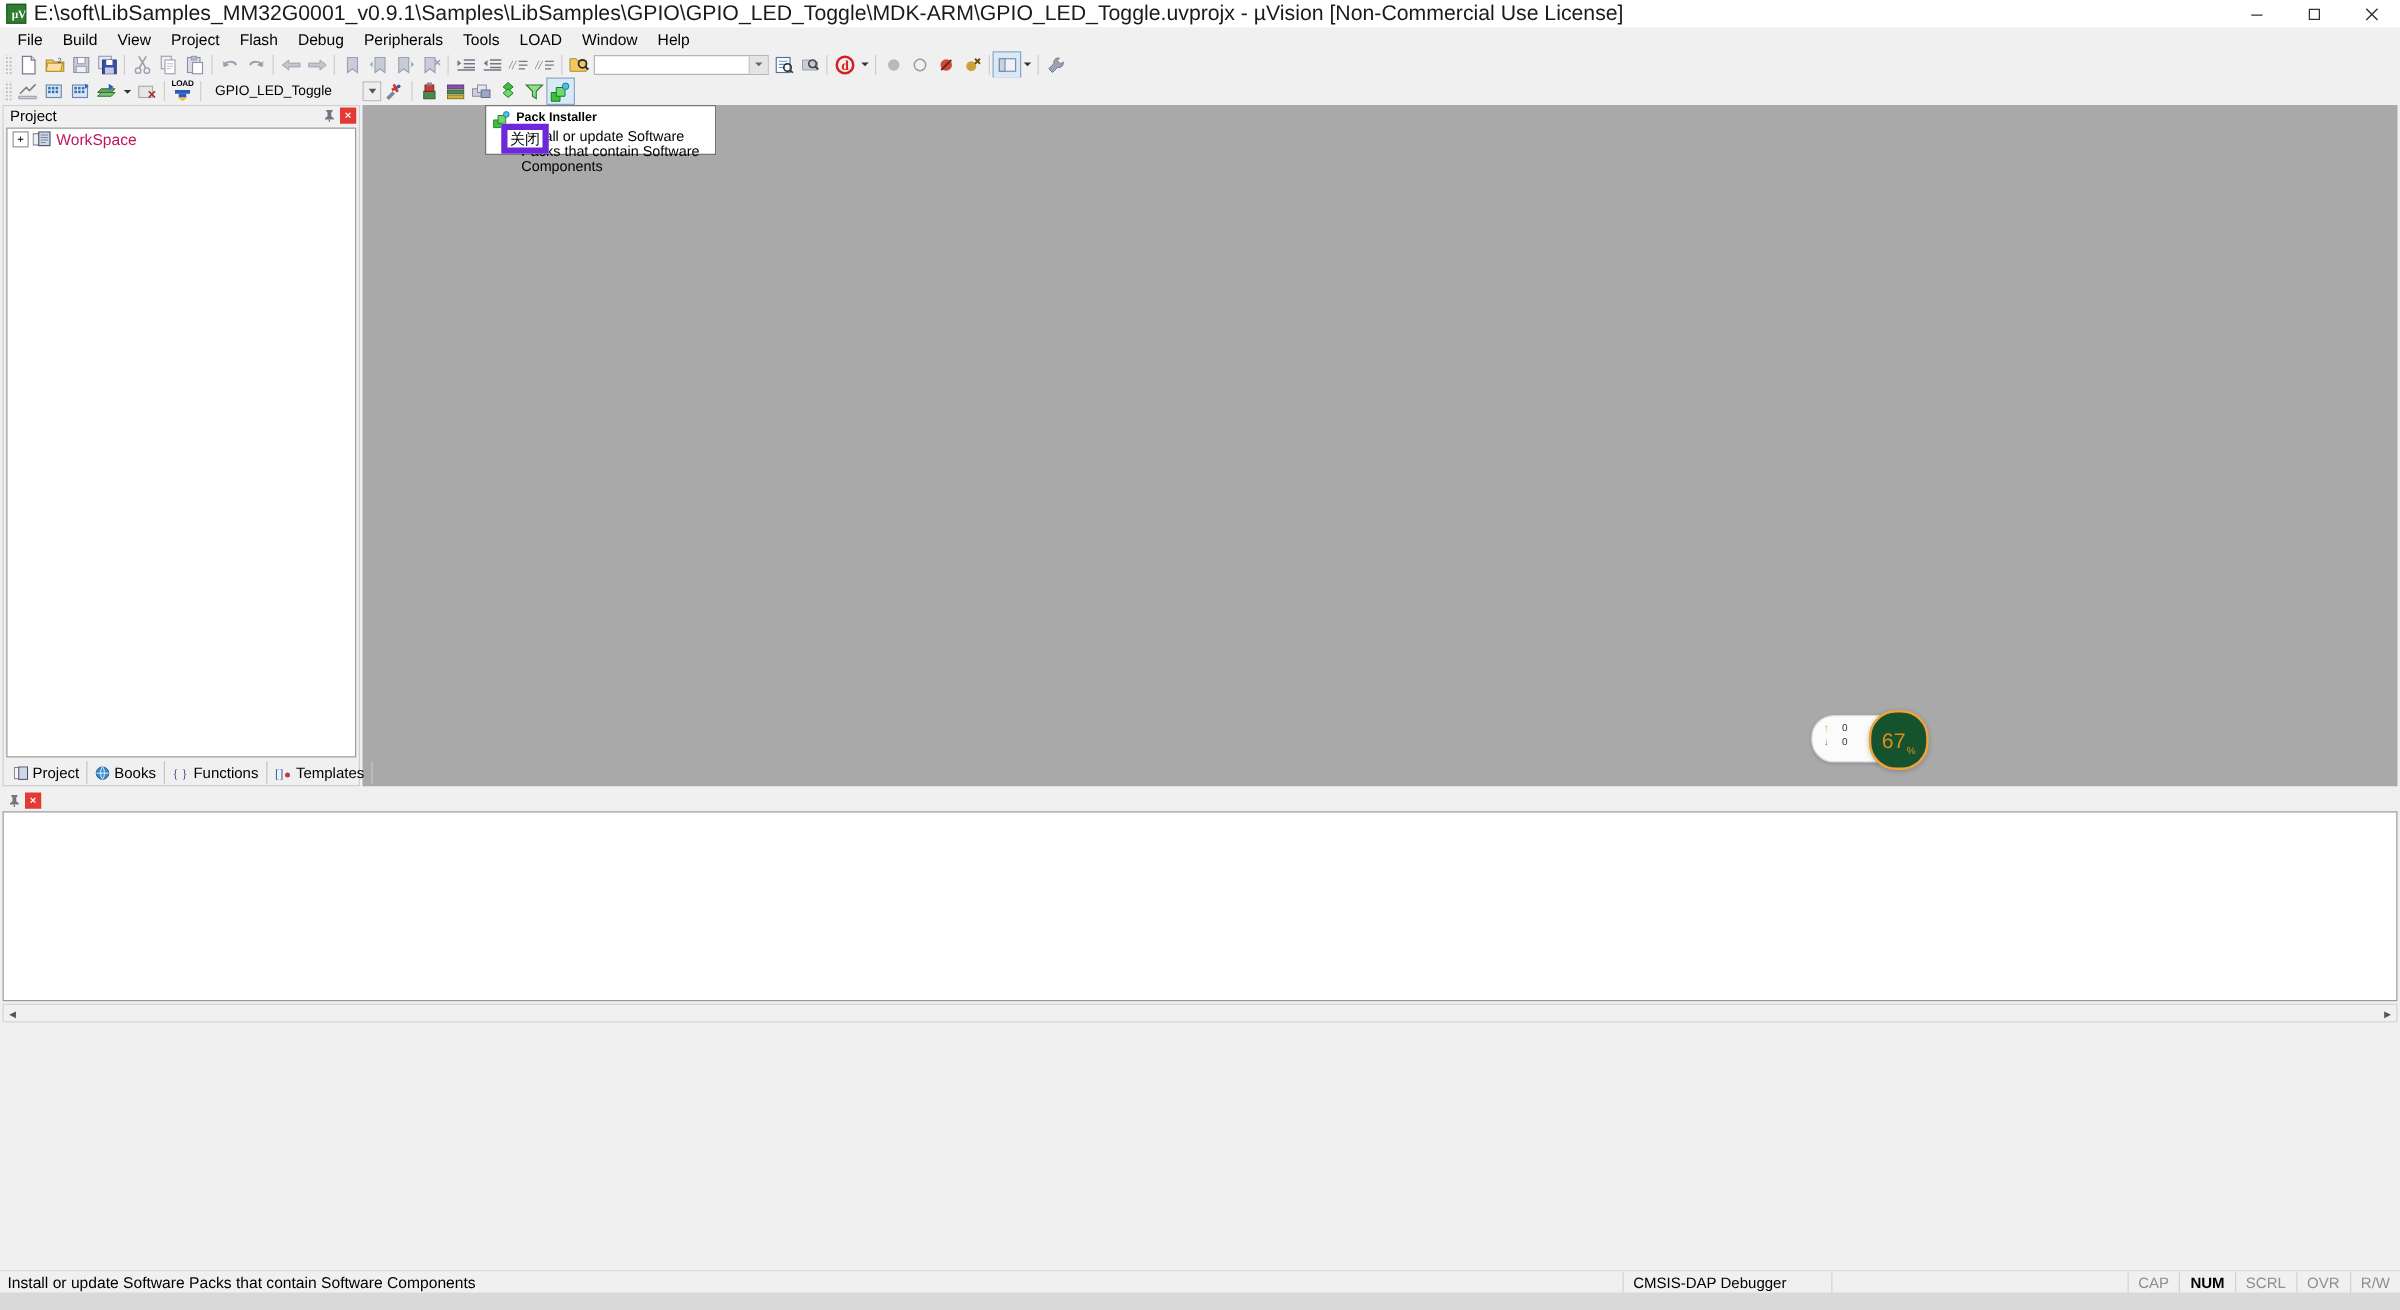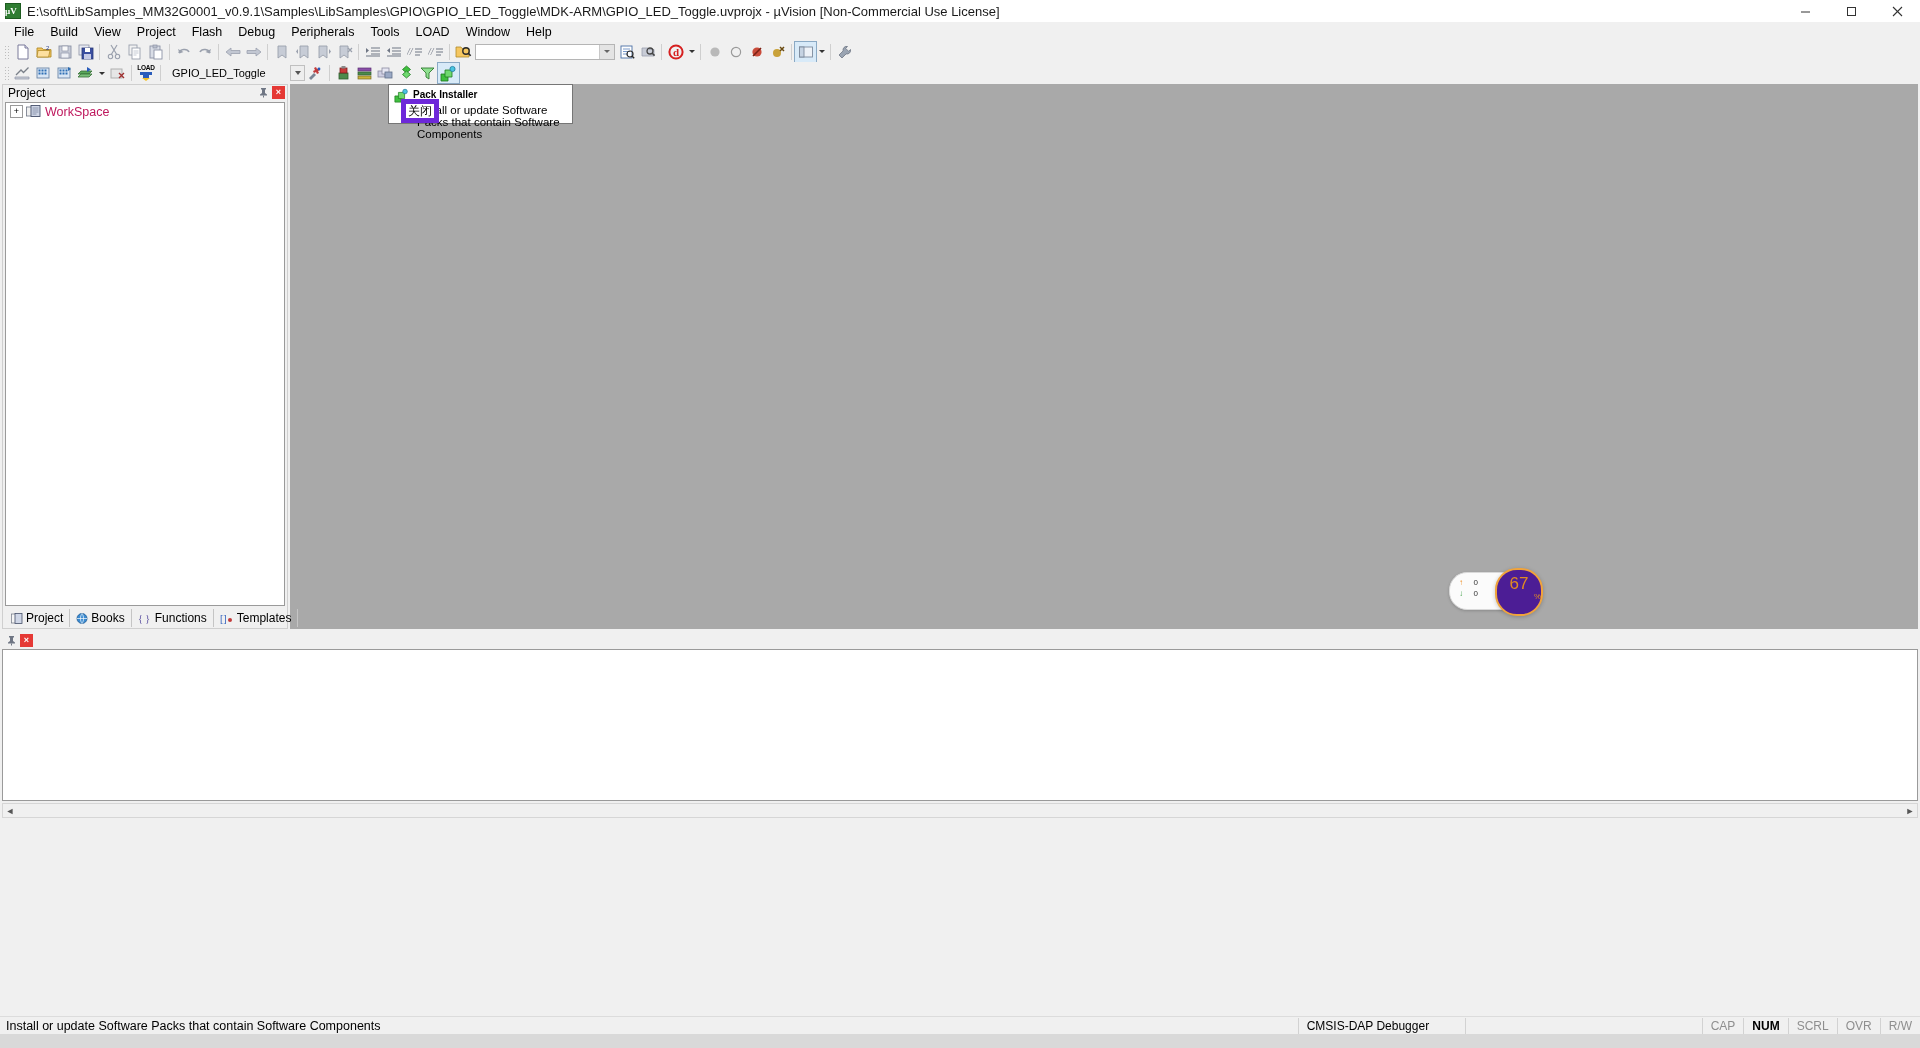--- a/index.html
+++ b/index.html
@@ -11,23 +11,23 @@
   }
   .app{position:relative;width:1920px;height:1048px;background:#f0f0f0;}
 
   
   .titlebar{
     position:absolute;left:0;top:0;width:1920px;height:22px;
     background:#ffffff;display:flex;align-items:center;
   }
   .title-icon{width:16px;height:16px;margin-left:5px;margin-right:6px;position:relative;flex:0 0 auto;}
   .title-icon .sq{position:absolute;left:0;top:0;width:16px;height:16px;background:#2f7d32;border:1px solid #1d5c20;box-sizing:border-box;}
-  .title-icon .txt{position:absolute;left:0;top:0;width:16px;height:16px;line-height:16px;text-align:left;
+  .title-icon .txt{position:absolute;left:0;top:0;width:16px;height:16px;line-height:16px;text-align:right;
     color:#fff;font-size:9px;font-weight:bold;font-family:"Liberation Serif",serif;}
-  .title-text{font-size:13px;color:#1a1a1a;white-space:nowrap;}
+  .title-text{font-size:17px;color:#1a1a1a;white-space:nowrap;}
   .win-buttons{position:absolute;right:0;top:0;height:22px;display:flex;}
   .win-btn{width:46px;height:22px;display:flex;align-items:center;justify-content:center;color:#333;font-size:12px;}
   .win-btn svg{display:block;}
 
   
   .menubar{
     position:absolute;left:0;top:22px;width:1920px;height:19px;
     background:#f0f0f0;display:flex;align-items:center;padding-left:6px;box-sizing:border-box;
   }
   .menu-item{padding:2px 8px;font-size:12.5px;color:#000;white-space:nowrap;}
@@ -110,23 +110,23 @@
   .netwidget{position:absolute;left:1449px;top:568px;width:88px;height:44px;}
   .nw-pill{position:absolute;left:0;top:4px;width:72px;height:36px;background:#fbfbfb;
     border:1px solid #d9d9d9;border-radius:18px;box-shadow:0 1px 3px rgba(0,0,0,.18);}
   .nw-rows{position:absolute;left:10px;top:9px;font-size:8px;line-height:11px;color:#333;white-space:nowrap;}
   .nw-rows .r{display:flex;align-items:center;}
   .nw-rows .ar{font-size:8px;margin-right:2px;}
   .nw-rows .up{color:#f0922b;}
   .nw-rows .dn{color:#3f9f46;}
   .nw-rows .v{width:13px;text-align:right;margin-right:2px;}
   .nw-rows .u{color:#777;margin-left:32px;}
-  .nw-circle{position:absolute;left:46px;top:0;width:44px;height:44px;border-radius:22px;background:#4c1d95;
+  .nw-circle{position:absolute;left:46px;top:0;width:44px;height:44px;border-radius:22px;background:#14532d;
     border:2px solid #f0a33c;box-shadow:0 1px 4px rgba(0,0,0,.22);display:flex;align-items:center;
-    justify-content:center;flex-direction:column;}
+    justify-content:center;}
   .nw-num{font-size:17px;color:#e08a22;line-height:1;}
   .nw-pct{font-size:8px;color:#e08a22;margin-left:1px;align-self:flex-end;margin-bottom:9px;}
 
   
   .build-panel{position:absolute;left:0;top:632px;width:1920px;height:187px;background:#f0f0f0;}
   .build-title{height:16px;display:flex;align-items:center;padding-left:5px;font-size:12px;position:relative;}
   .build-title .ttl{flex:1;}
   .build-body{position:absolute;left:2px;top:17px;right:2px;bottom:18px;background:#fff;border:1px solid #9a9a9a;
     box-sizing:border-box;}
   .build-hscroll{position:absolute;left:2px;right:2px;bottom:1px;height:15px;background:#f0f0f0;

